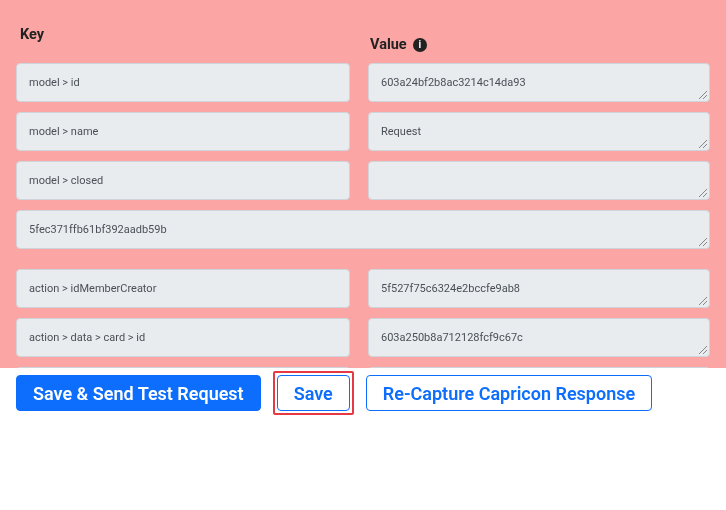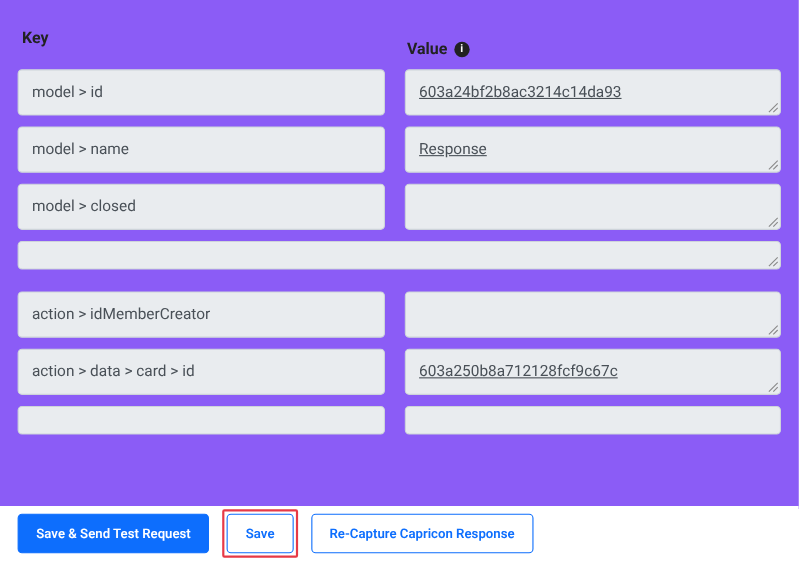--- a/index.html
+++ b/index.html
@@ -1,31 +1,31 @@
 <!DOCTYPE html>
 <html><head>
 <meta charset="utf-8">
 <style>
   * { box-sizing: border-box; }
   html, body { margin: 0; padding: 0; font-family: -apple-system, BlinkMacSystemFont, "Segoe UI", Roboto, Helvetica, Arial, sans-serif; font-size: 14px; color: #222; }
-  .frame { width: 726px; height: 510px; position: relative; background: #8b5cf6; }
+  .frame { width: 726px; height: 418px; position: relative; background: #fca5a5; }
   .scroll-wrap { position: absolute; left: 0; right: 0; top: 0; bottom: 50px; overflow-y: scroll; }
   .content { padding: 16px 16px 8px 16px; }
   .hdr { display: flex; align-items: center; font-weight: 700; font-size: 14.5px; padding: 0 4px 10px 4px; }
   .hdr-key { flex: 0 0 350px; }
   .hdr-val { flex: 1; display: flex; align-items: center; gap: 6px; margin-top: 20px; }
   .info-icon { display: inline-flex; align-items: center; justify-content: center; width: 14px; height: 14px; border-radius: 50%; background: #222; color: #fff; font-size: 10px; font-weight: 700; line-height: 14px; }
   .row { display: flex; align-items: stretch; gap: 18px; margin-bottom: 10px; }
-  .cell { background: #e9ecef; border: 1px solid #ced4da; border-radius: 4px; padding: 12px 12px; color: #495057; font-size: 14px; position: relative; }
+  .cell { background: #e9ecef; border: 1px solid #ced4da; border-radius: 4px; padding: 12px 12px; color: #495057; font-size: 11px; position: relative; }
   .cell-key { flex: 0 0 334px; }
-  .cell-val { flex: 1; text-decoration: underline; }
+  .cell-val { flex: 1; }
   .grip { position: absolute; right: 1px; bottom: 1px; width: 10px; height: 10px; pointer-events: none; }
   .grip svg { display: block; }
   .footer { position: absolute; left: 0; right: 0; bottom: 0; height: 50px; padding: 6px 16px; display: flex; align-items: center; gap: 12px; background: #fff; }
-  .btn { display: inline-flex; align-items: center; justify-content: center; height: 36px; padding: 0 16px; border-radius: 4px; font-weight: 600; font-size: 12px; cursor: pointer; user-select: none; }
+  .btn { display: inline-flex; align-items: center; justify-content: center; height: 36px; padding: 0 16px; border-radius: 4px; font-weight: 600; font-size: 18px; cursor: pointer; user-select: none; }
   .btn-primary { background: #0d6efd; color: #fff; border: 1px solid #0d6efd; }
   .btn-outline { background: #fff; color: #0d6efd; border: 1px solid #0d6efd; }
   .highlight-box { border: 2px solid #e63946; padding: 2px; border-radius: 2px; display: inline-flex; }
   
   .scroll-wrap::-webkit-scrollbar { width: 17px; }
   .scroll-wrap::-webkit-scrollbar-track { background: #f1f1f1; }
   .scroll-wrap::-webkit-scrollbar-thumb { background: #c1c1c1; }
   .scroll-wrap::-webkit-scrollbar-button { background: #f1f1f1; height: 17px; display: block; } 
 </style>
 </head>
@@ -49,49 +49,49 @@
             <div class="cell cell-key"><span>model &gt; id</span></div>
             <div class="cell cell-val"><span>603a24bf2b8ac3214c14da93</span><span class="grip">
                 <svg width="10" height="10">
                   <line x1="1" y1="9" x2="9" y2="1" stroke="#888" stroke-width="1"></line>
                   <line x1="5" y1="9" x2="9" y2="5" stroke="#888" stroke-width="1"></line>
                 </svg>
               </span></div>
           </div>
           <div class="row">
             <div class="cell cell-key"><span>model &gt; name</span></div>
-            <div class="cell cell-val"><span>Response</span><span class="grip">
+            <div class="cell cell-val"><span>Request</span><span class="grip">
                 <svg width="10" height="10">
                   <line x1="1" y1="9" x2="9" y2="1" stroke="#888" stroke-width="1"></line>
                   <line x1="5" y1="9" x2="9" y2="5" stroke="#888" stroke-width="1"></line>
                 </svg>
               </span></div>
           </div>
           <div class="row">
             <div class="cell cell-key"><span>model &gt; closed</span></div>
             <div class="cell cell-val"><span></span><span class="grip">
                 <svg width="10" height="10">
                   <line x1="1" y1="9" x2="9" y2="1" stroke="#888" stroke-width="1"></line>
                   <line x1="5" y1="9" x2="9" y2="5" stroke="#888" stroke-width="1"></line>
                 </svg>
               </span></div>
           </div>
           <div class="row">
-            <div class="cell cell-val"><span class="grip">
+            <div class="cell cell-val"><span>5fec371ffb61bf392aadb59b</span><span class="grip">
                 <svg width="10" height="10">
                   <line x1="1" y1="9" x2="9" y2="1" stroke="#888" stroke-width="1"></line>
                   <line x1="5" y1="9" x2="9" y2="5" stroke="#888" stroke-width="1"></line>
                 </svg>
               </span></div>
           </div>
           <div class="row">
           </div>
           <div class="row">
             <div class="cell cell-key"><span>action &gt; idMemberCreator</span></div>
-            <div class="cell cell-val"><span class="grip">
+            <div class="cell cell-val"><span>5f527f75c6324e2bccfe9ab8</span><span class="grip">
                 <svg width="10" height="10">
                   <line x1="1" y1="9" x2="9" y2="1" stroke="#888" stroke-width="1"></line>
                   <line x1="5" y1="9" x2="9" y2="5" stroke="#888" stroke-width="1"></line>
                 </svg>
               </span></div>
           </div>
           <div class="row">
             <div class="cell cell-key"><span>action &gt; data &gt; card &gt; id</span></div>
             <div class="cell cell-val"><span>603a250b8a712128fcf9c67c</span><span class="grip">
                 <svg width="10" height="10">

